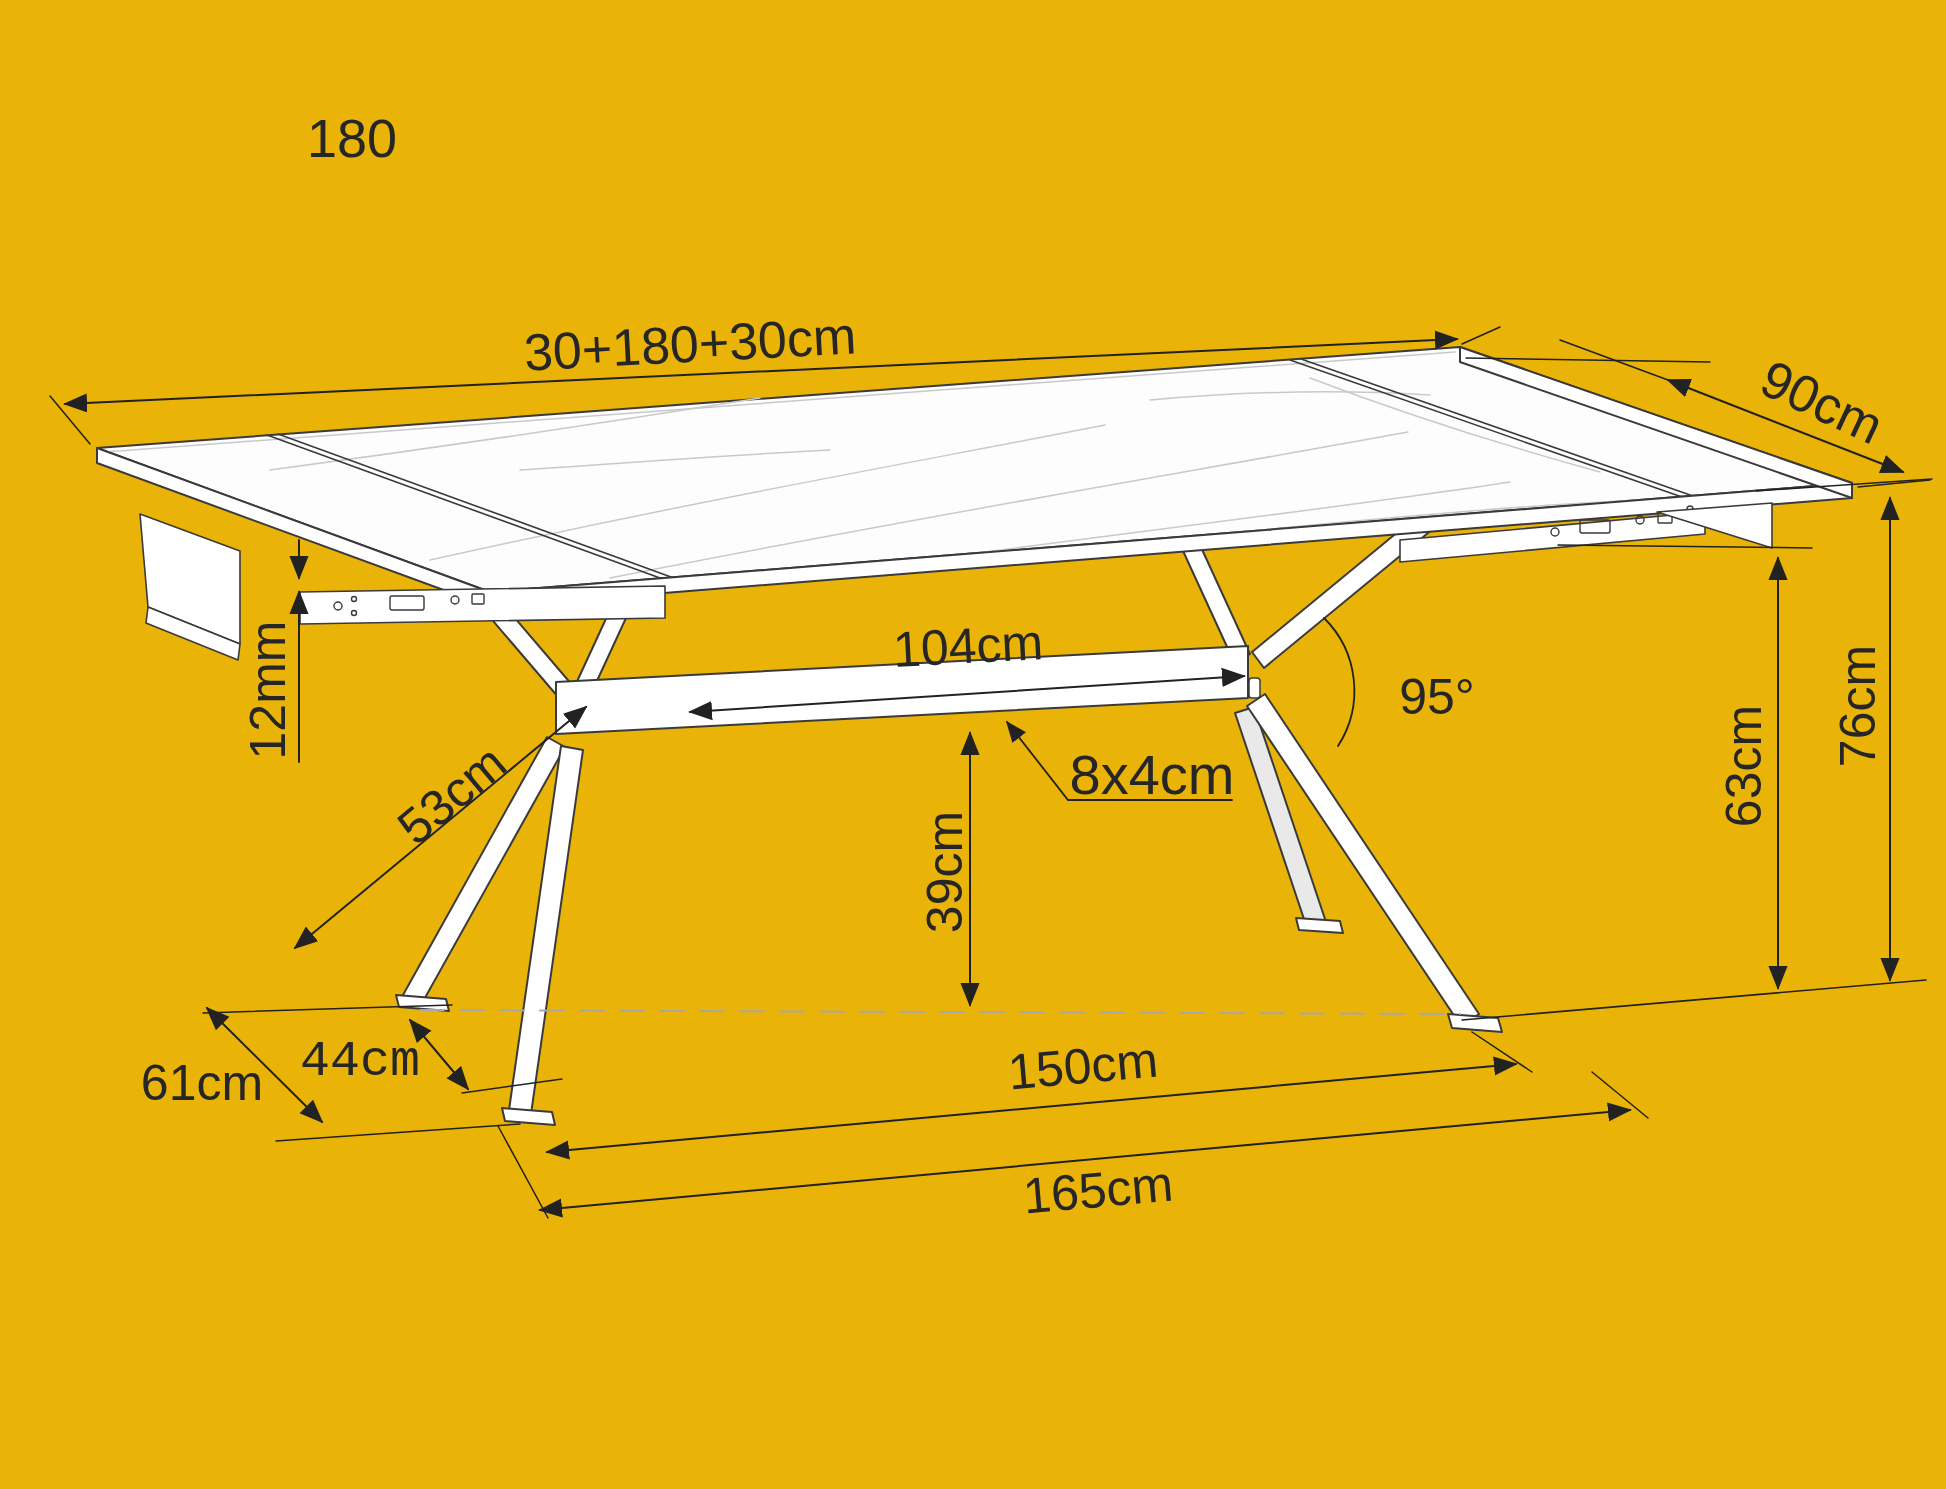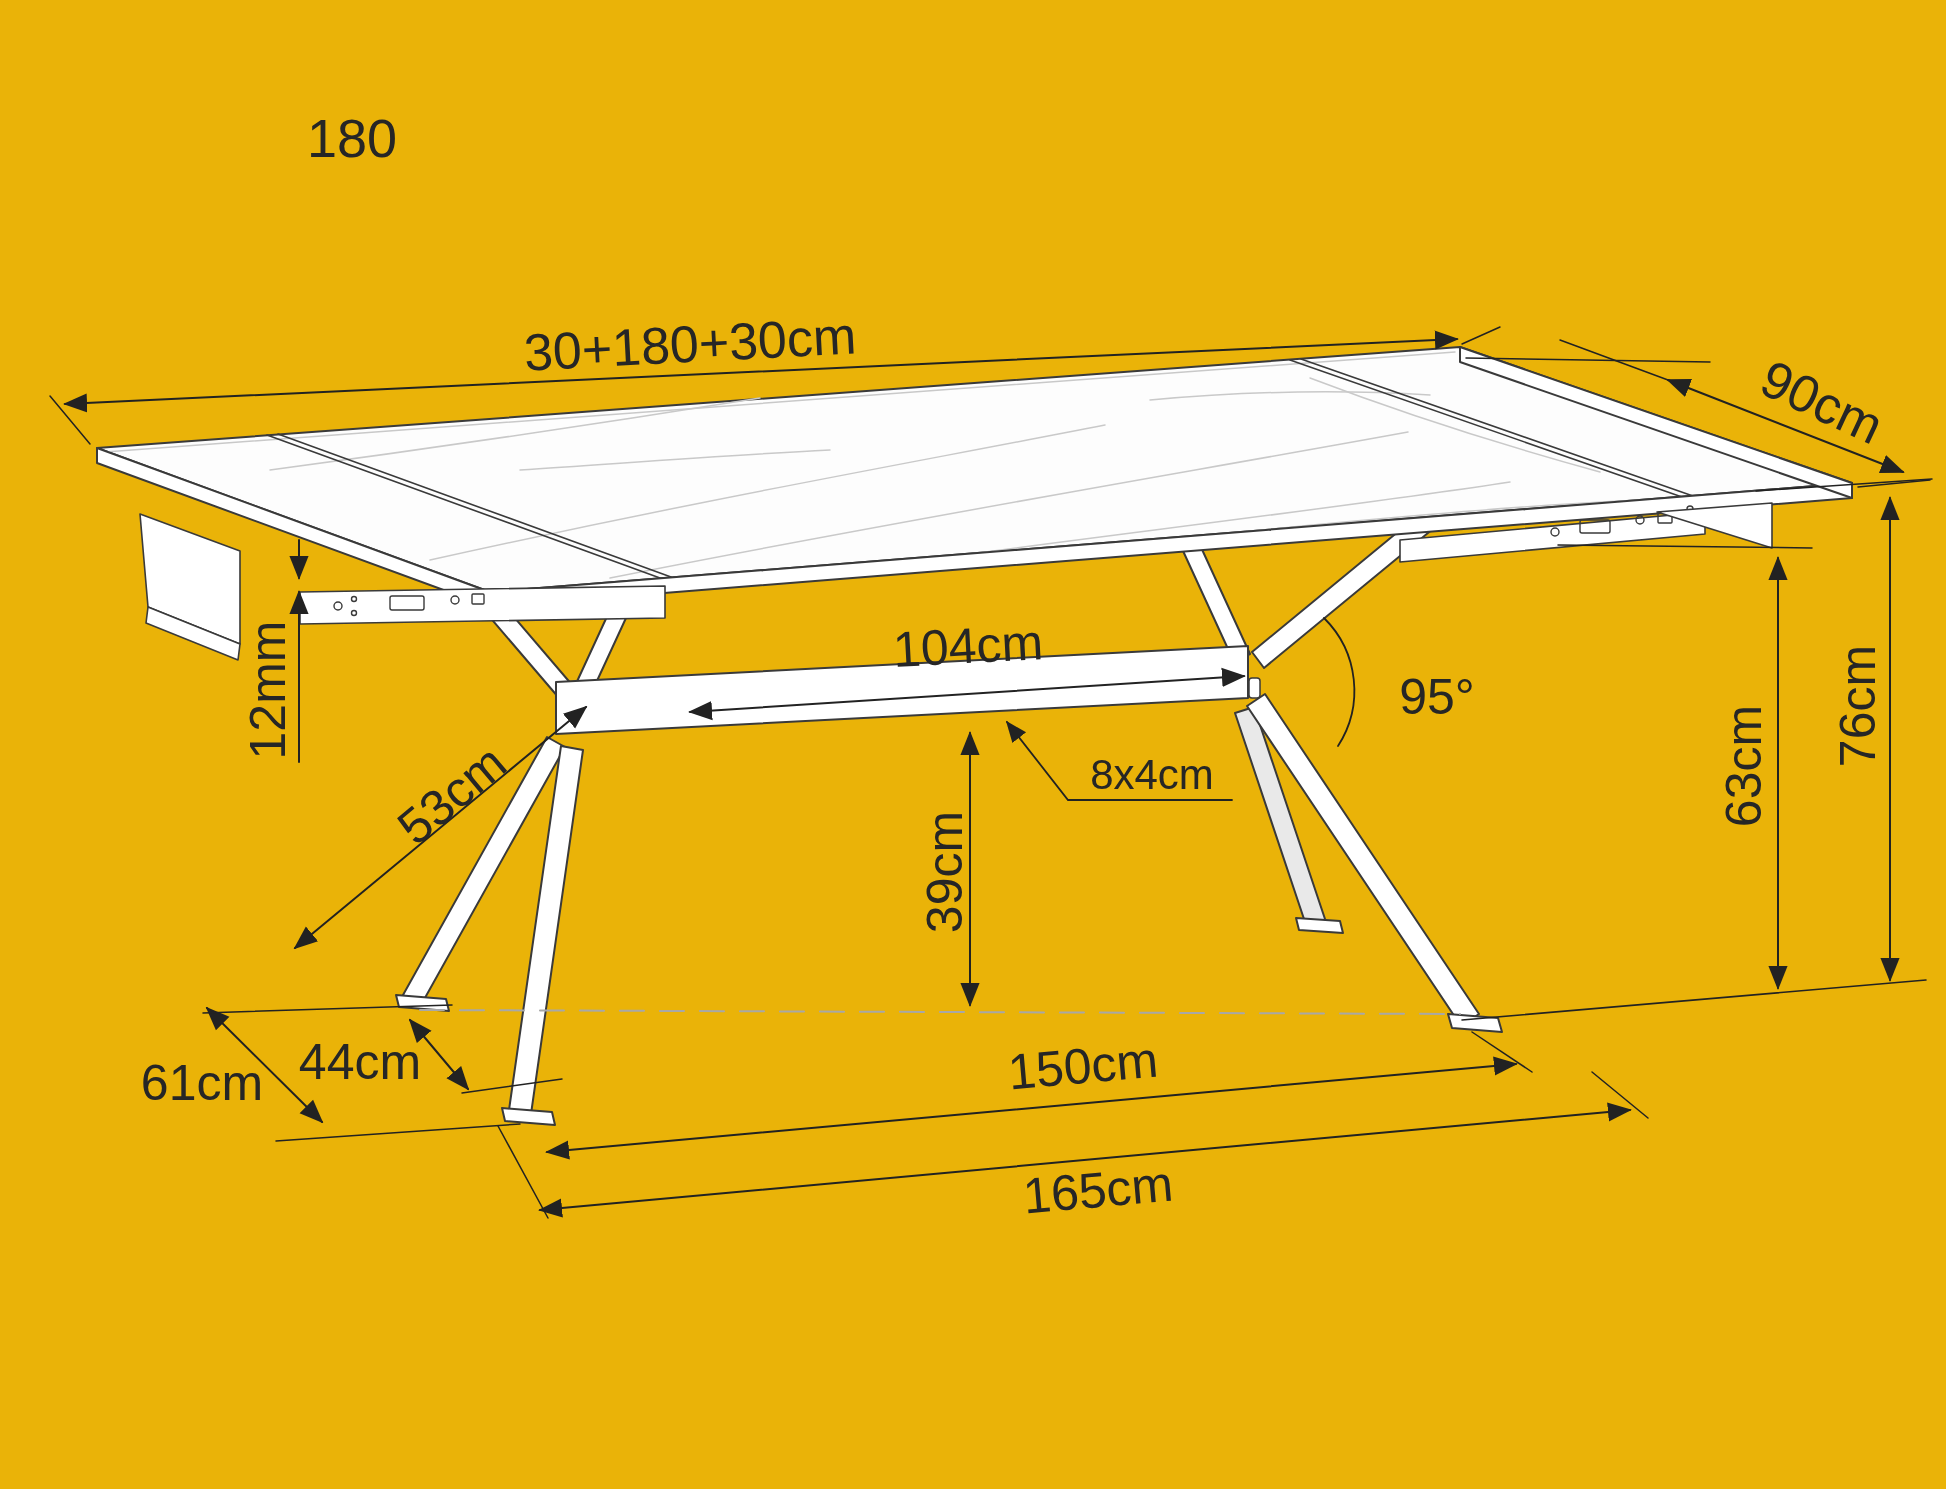--- a/index.html
+++ b/index.html
@@ -153,31 +153,31 @@
 <div class="lbl" style="left:690px;top:344px;font-size:52px;transform:translate(-50%,-50%) rotate(-3deg);">30+180+30cm</div>
 
 <div class="lbl" style="left:1822px;top:402px;font-size:52px;transform:translate(-50%,-50%) rotate(25deg);">90cm</div>
 
 <div class="lbl" style="left:268px;top:690px;font-size:50px;transform:translate(-50%,-50%) rotate(-90deg);">12mm</div>
 
 <div class="lbl" style="left:968px;top:646px;font-size:50px;transform:translate(-50%,-50%) rotate(-3deg);">104cm</div>
 
 <div class="lbl" style="left:1413px;top:697px;font-size:50px;transform:translate(-50%,-50%);margin-left:24px;">95°</div>
 
-<div class="lbl" style="left:1152px;top:775px;font-size:42px;transform:translate(-50%,-50%);">8x4cm</div>
+<div class="lbl" style="left:1152px;top:775px;font-size:56px;transform:translate(-50%,-50%);">8x4cm</div>
 
 <div class="lbl" style="left:452px;top:795px;font-size:50px;transform:translate(-50%,-50%) rotate(-40deg);">53cm</div>
 
 <div class="lbl" style="left:945px;top:872px;font-size:50px;transform:translate(-50%,-50%) rotate(-90deg);">39cm</div>
 
 <div class="lbl" style="left:1744px;top:766px;font-size:50px;transform:translate(-50%,-50%) rotate(-90deg);">63cm</div>
 
 <div class="lbl" style="left:1858px;top:706px;font-size:50px;transform:translate(-50%,-50%) rotate(-90deg);">76cm</div>
 
 <div class="lbl" style="left:202px;top:1083px;font-size:50px;transform:translate(-50%,-50%);">61cm</div>
 
-<div class="lbl" style="left:360px;top:1062px;font-size:50px;transform:translate(-50%,-50%);">44cm</div>
+<div class="lbl" style="left:360px;top:1062px;font-size:50px;transform:translate(-50%,-50%);font-family:Liberation Mono, monospace;">44cm</div>
 
 <div class="lbl" style="left:1083px;top:1066px;font-size:50px;transform:translate(-50%,-50%) rotate(-5deg);">150cm</div>
 
 <div class="lbl" style="left:1098px;top:1190px;font-size:50px;transform:translate(-50%,-50%) rotate(-5deg);">165cm</div>
 
 </div>
 
 </body></html>

